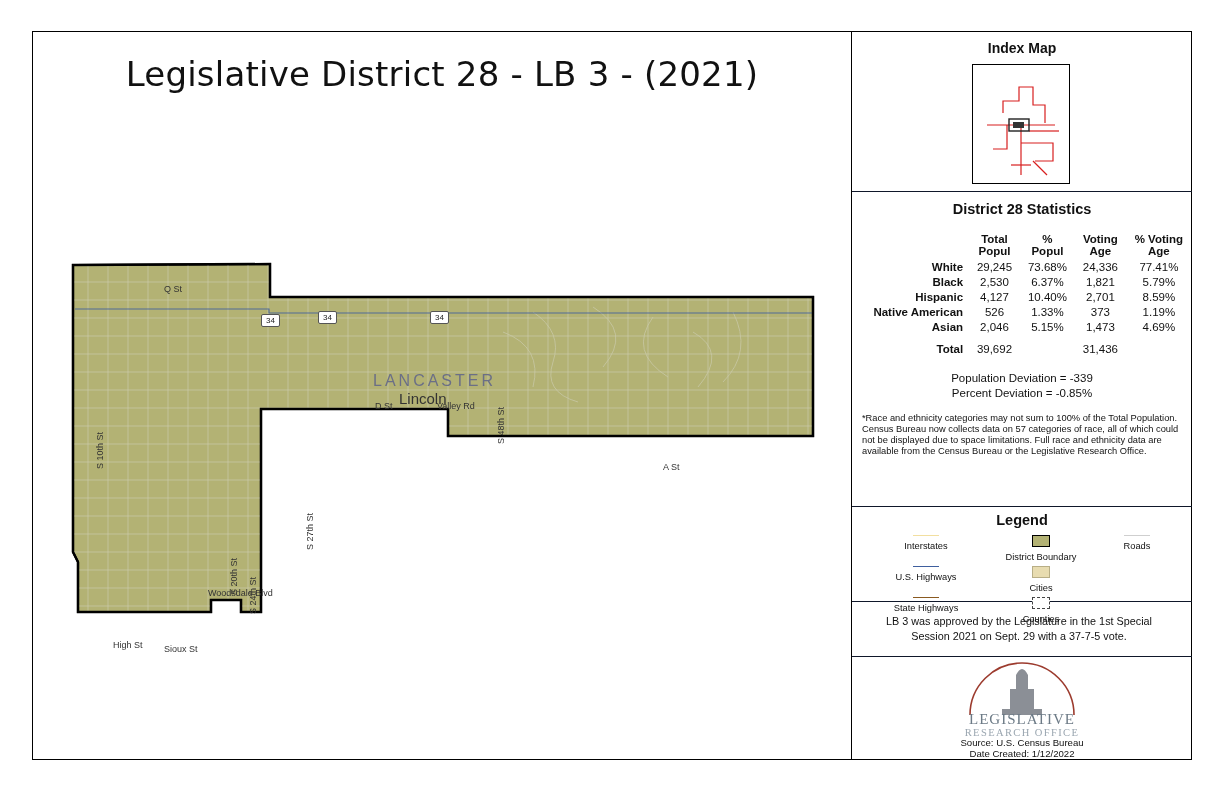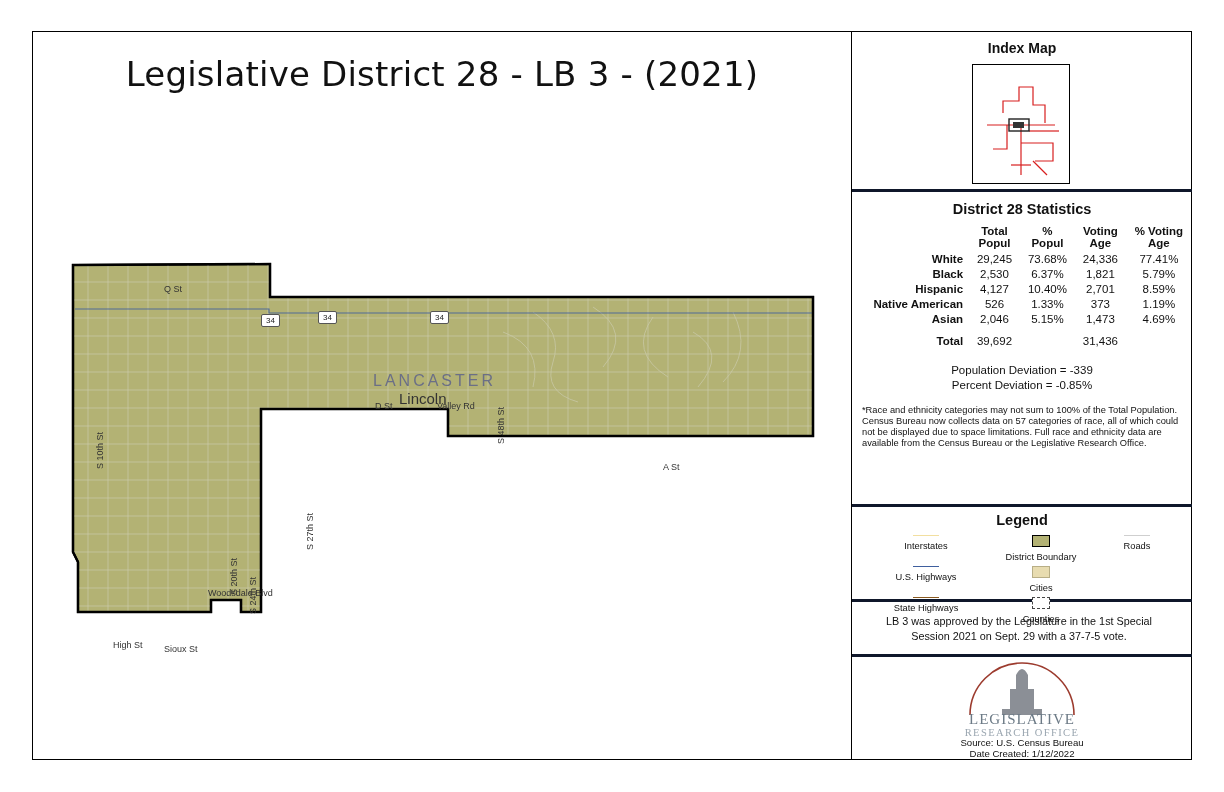--- a/index.html
+++ b/index.html
@@ -95,21 +95,21 @@
   
   .right-col {
     position: absolute;
     left: 852px;
     top: 32px;
     width: 340px;
     height: 727px;
   }
   .rc-sec {
     position: relative;
-    border-bottom: 3px solid #0f172a;
+    border-bottom: 1px solid #0f172a;
     box-sizing: border-box;
   }
   .sec-index { height: 160px; }
   .sec-stats { height: 315px; }
   .sec-legend { height: 95px; }
   .sec-note { height: 55px; }
   .sec-logo { height: 102px; border-bottom: none; }
 
   .sec-title {
     text-align: center;
@@ -131,21 +131,21 @@
   }
   
   .stats-title {
     text-align: center;
     font-size: 14.5px;
     font-weight: bold;
     padding-top: 9px;
     color: #111;
   }
   table.stats {
-    margin: 8px 0 0 0;
+    margin: 16px 0 0 0;
     width: 100%;
     border-collapse: collapse;
     font-size: 11.5px;
     color: #111;
   }
   table.stats th {
     font-weight: bold;
     text-align: center;
     padding: 0 4px 2px 4px;
     line-height: 12px;

